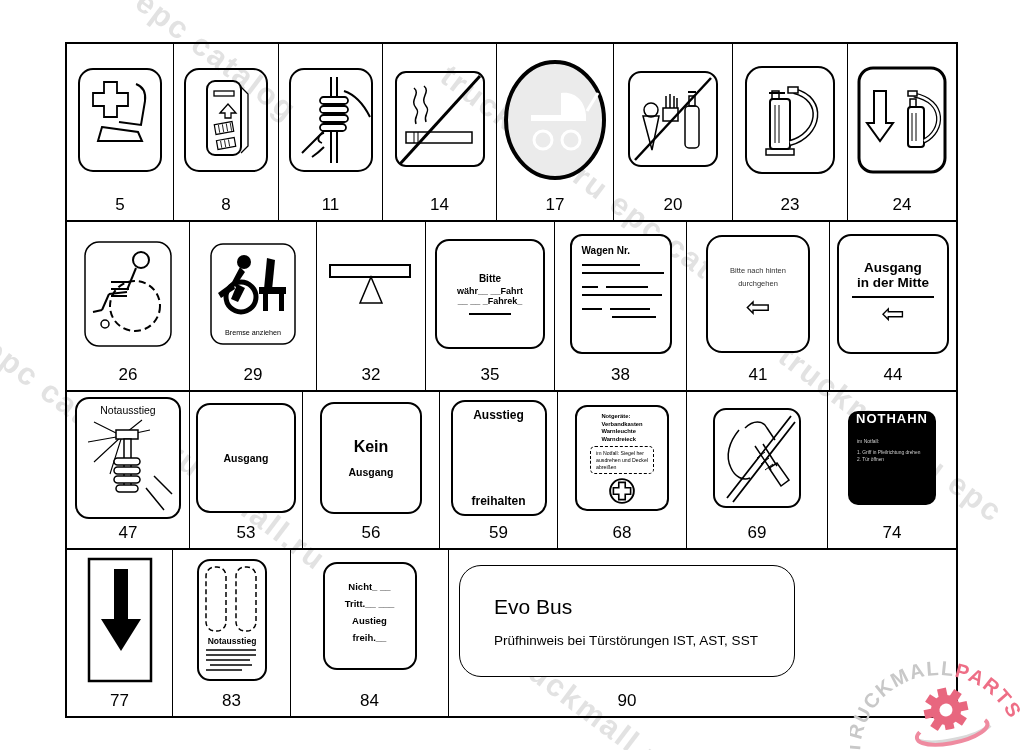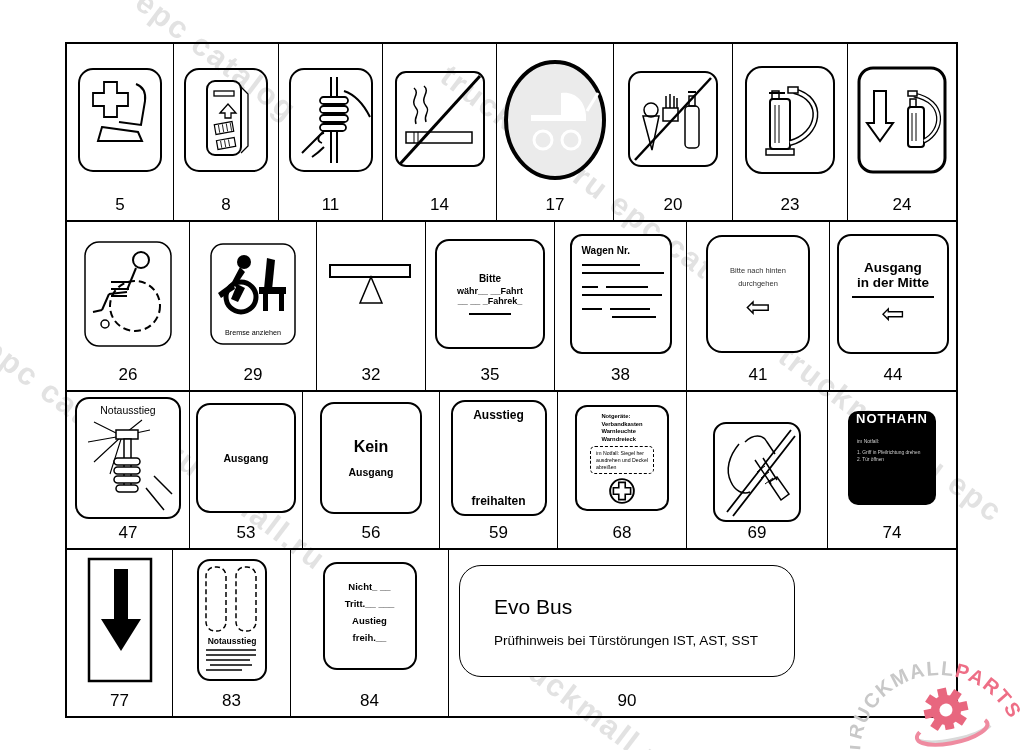--- a/index.html
+++ b/index.html
@@ -293,21 +293,21 @@
           <div>abreißen</div>
         </div>
         <svg width="28" height="28" viewBox="0 0 26 26" style="margin-top:3px;">
           <circle cx="13" cy="13" r="11" fill="none" stroke="#000" stroke-width="1.8"></circle>
           <path d="M10 5 h6 v5 h5 v6 h-5 v5 h-6 v-5 H5 v-6 h5 z" fill="#fff" stroke="#000" stroke-width="1.5"></path>
         </svg>
       </div>
       <div class="num">68</div>
     </div>
 
-    <div class="cell" style="width:141px;align-items:flex-end;">
+    <div class="cell" style="width:141px;">
       <svg width="92" height="104" viewBox="0 0 92 104">
         <rect x="3" y="3" width="86" height="98" rx="12" fill="none" stroke="#000" stroke-width="2"></rect>
         <path d="M28 24 c-10 12 -14 26 -8 38 c4 9 12 13 19 10" fill="none" stroke="#000" stroke-width="1.5"></path>
         <path d="M34 22 c8 -8 18 -8 22 0 l8 12" fill="none" stroke="#000" stroke-width="1.5"></path>
         <path d="M44 40 l16 24 M52 38 l14 22" stroke="#000" stroke-width="1.5"></path>
         <path d="M46 52 l8 -6 M50 58 l8 -6 M54 64 l8 -6" stroke="#000" stroke-width="1"></path>
         <path d="M58 62 l12 18 8 -6 -12 -17 z" fill="none" stroke="#000" stroke-width="1.5"></path>
         <path d="M80 10 L16 92 M84 16 L22 96" stroke="#000" stroke-width="1.8"></path>
       </svg>
       <div class="num">69</div>

